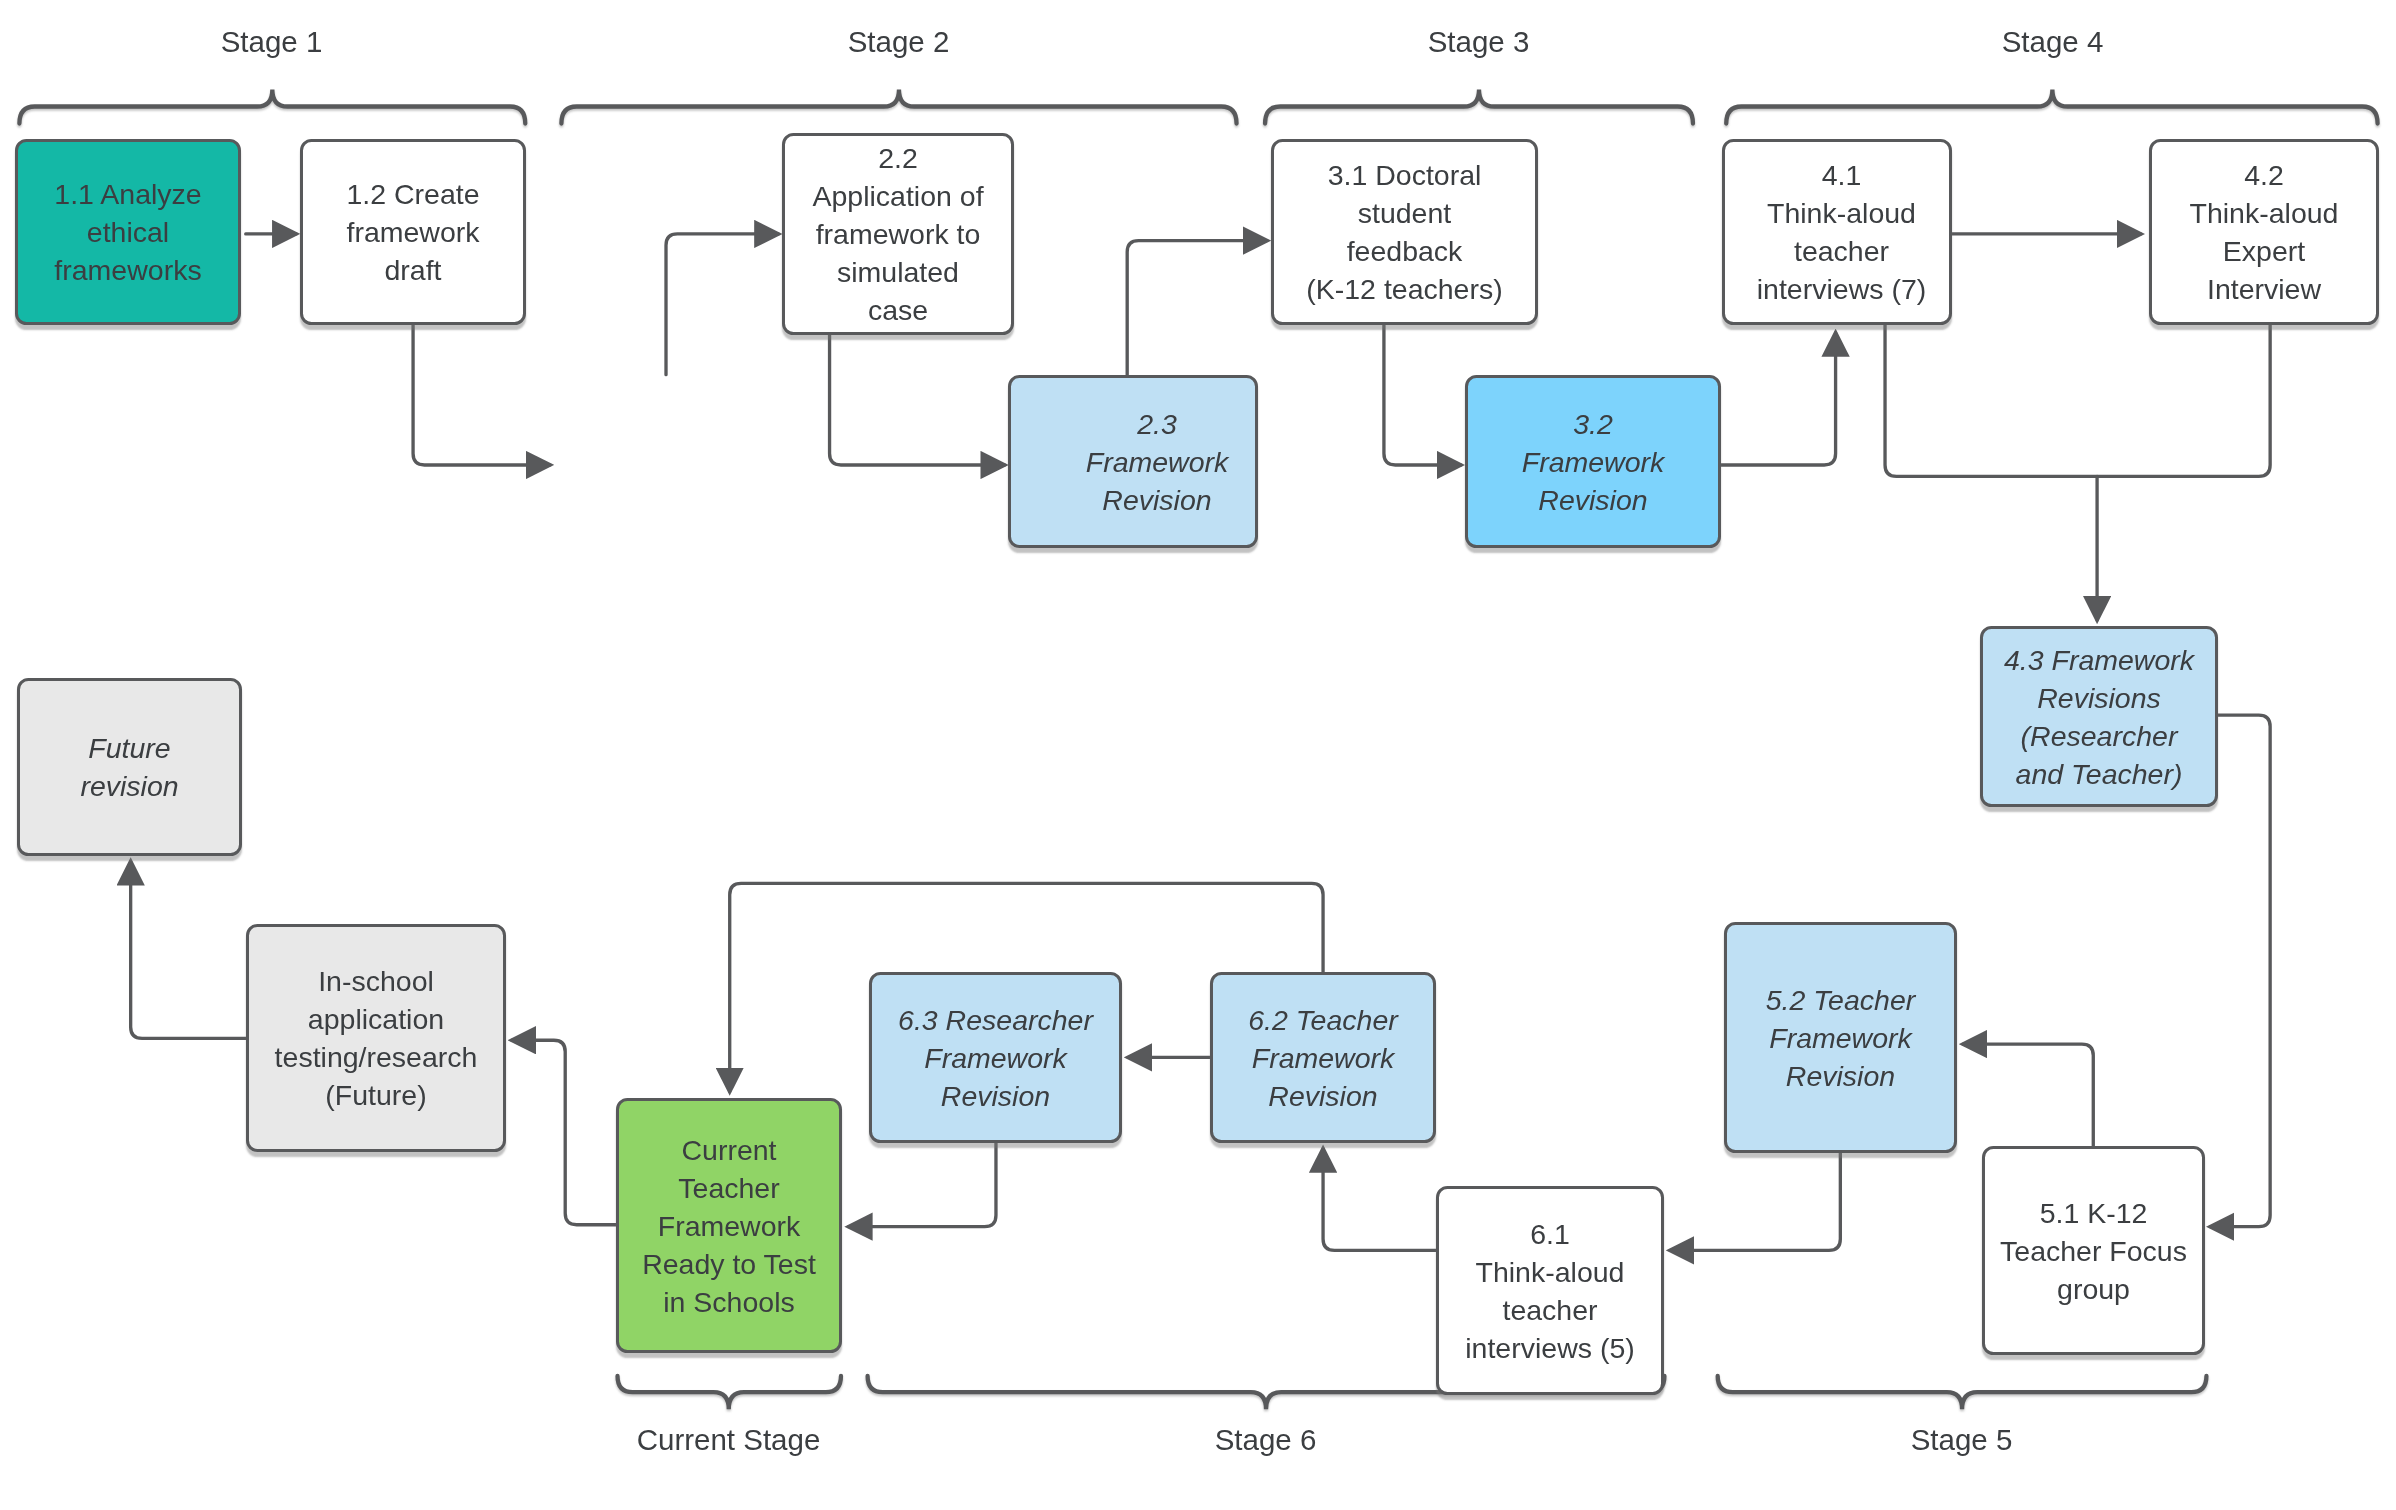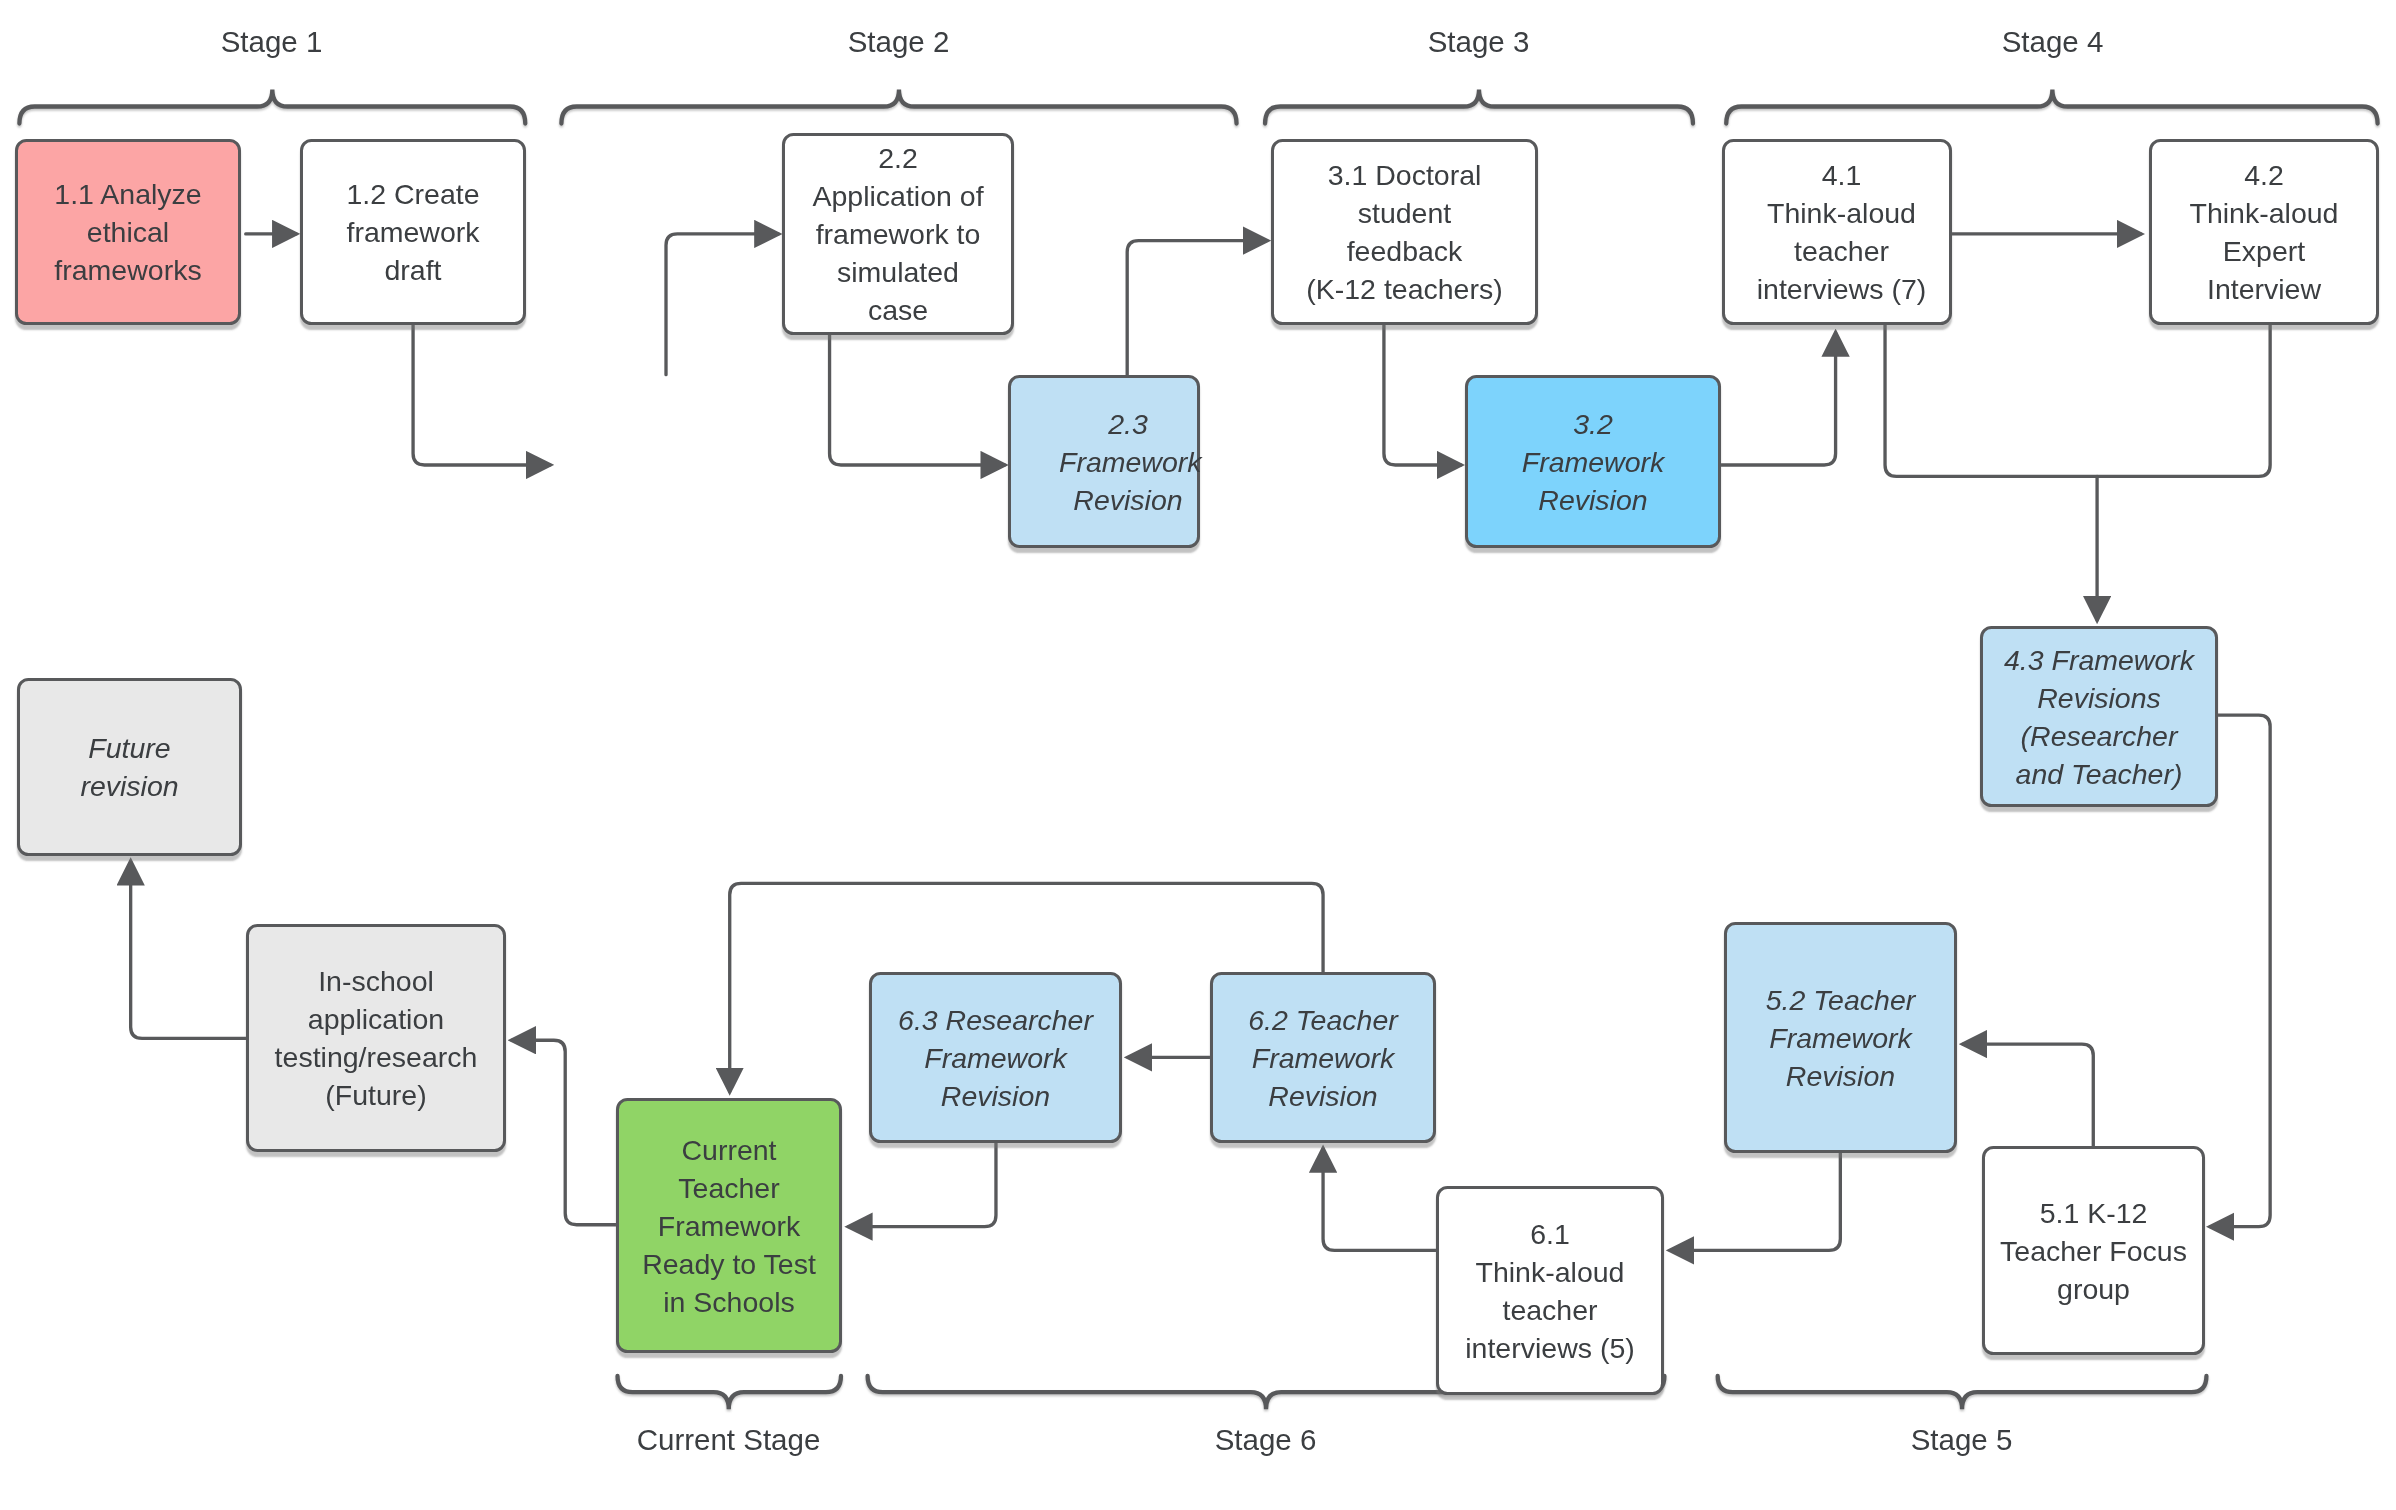--- a/index.html
+++ b/index.html
@@ -73,21 +73,21 @@
   </svg>
 
   <div class="stage-label" style="left:148px;top:25px;">Stage 1</div>
   <div class="stage-label" style="left:775px;top:25px;">Stage 2</div>
   <div class="stage-label" style="left:1355px;top:25px;">Stage 3</div>
   <div class="stage-label" style="left:1929px;top:25px;">Stage 4</div>
   <div class="stage-label" style="left:605px;top:1423px;">Current Stage</div>
   <div class="stage-label" style="left:1142px;top:1423px;">Stage 6</div>
   <div class="stage-label" style="left:1838px;top:1423px;">Stage 5</div>
 
-  <div class="node" style="left: 15px; top: 139px; width: 226px; height: 186px; background: #fca5a5;">
+  <div class="node" style="left: 15px; top: 139px; width: 226px; height: 186px; background: #14b8a6;">
     <span class="lbl">1.1 Analyze
 ethical
 frameworks</span>
   </div>
   <div class="node" style="left: 300px; top: 139px; width: 226px; height: 186px; background: rgb(255, 255, 255);">
     <span class="lbl">1.2 Create
 framework
 draft</span>
   </div>
   <div class="node" style="left: 782px; top: 133px; width: 232px; height: 202px; background: rgb(255, 255, 255);">
@@ -109,21 +109,21 @@
 teacher
 interviews (7)</span>
   </div>
   <div class="node" style="left: 2149px; top: 139px; width: 230px; height: 186px; background: rgb(255, 255, 255);">
     <span class="lbl">4.2
 Think-aloud
 Expert
 Interview</span>
   </div>
 
-  <div class="node italic" style="left: 1008px; top: 375px; width: 192px; height: 173px; background: rgb(191, 224, 244); padding-left: 48px;">
+  <div class="node italic" style="left: 1008px; top: 375px; width: 250px; height: 173px; background: rgb(191, 224, 244); padding-left: 48px;">
     <span class="lbl">2.3
 Framework
 Revision</span>
   </div>
   <div class="node italic" style="left: 1465px; top: 375px; width: 256px; height: 173px; background: #7dd3fc;">
     <span class="lbl">3.2
 Framework
 Revision</span>
   </div>
 

